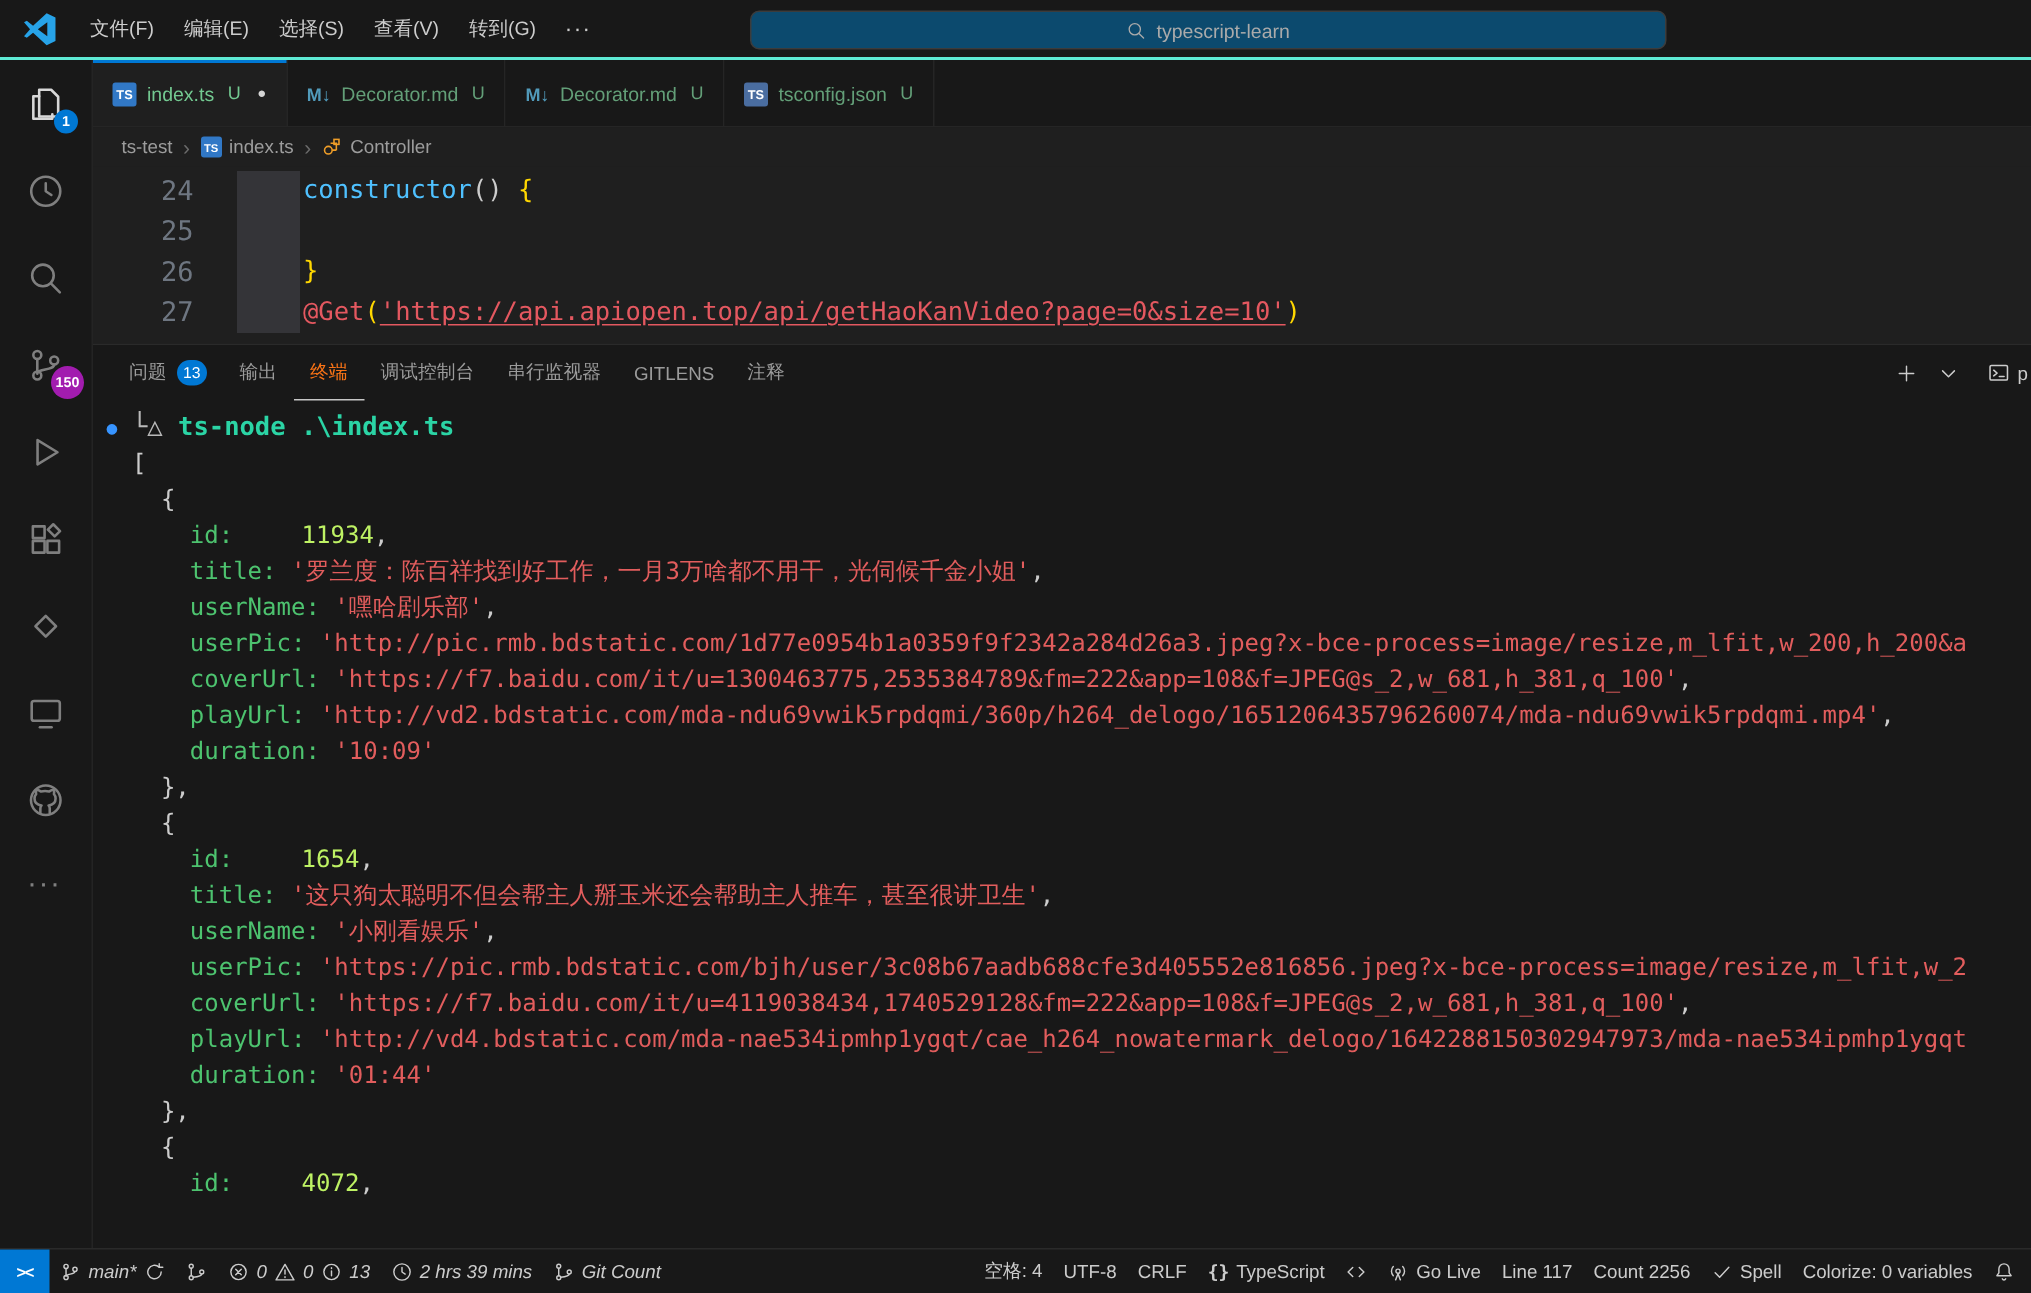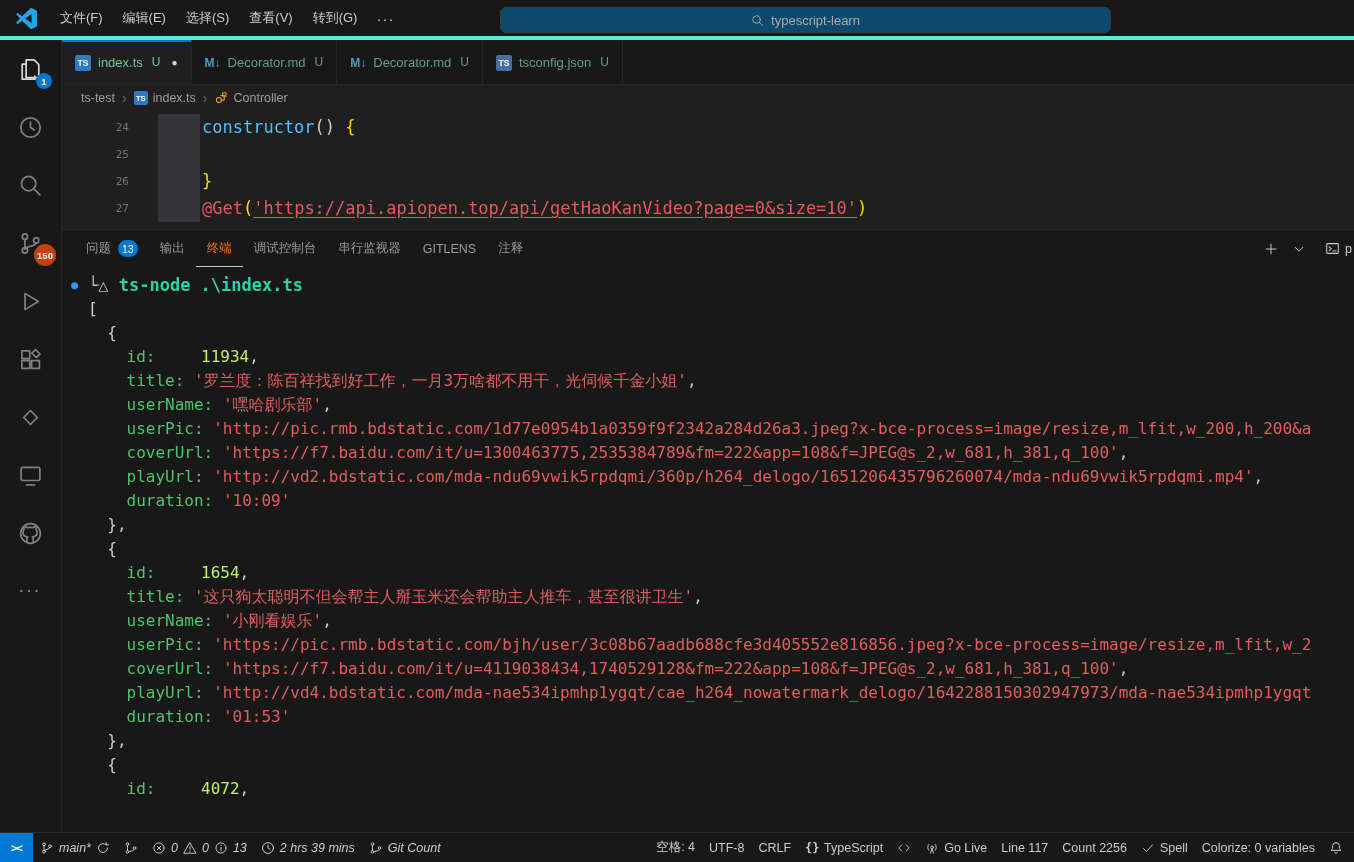--- a/index.html
+++ b/index.html
@@ -1,39 +1,39 @@
 <!DOCTYPE html>
 <html><head>
 <meta charset="utf-8">
 <style>
   html,body{margin:0;padding:0;}
   body{width:1354px;height:862px;overflow:hidden;background:#1f1f1f;font-family:"Liberation Sans",sans-serif;}
   .window{width:1354px;height:862px;display:flex;flex-direction:column;color:#cccccc;background:#1f1f1f;position:relative;overflow:hidden;}
 
   
-  .titlebar{flex:0 0 40px;background:#181818;border-bottom:4px solid #5eead4;display:flex;align-items:center;position:relative;box-sizing:border-box;}
+  .titlebar{flex:0 0 40px;background:#181818;border-bottom:2px solid #5eead4;display:flex;align-items:center;position:relative;box-sizing:border-box;}
   .logo{width:23px;height:23px;margin:0 13px 0 15px;display:inline-flex;}
   .logo svg{width:100%;height:100%;}
   .menubar{display:flex;align-items:center;gap:2px;}
   .menu-item{font-size:13px;color:#cccccc;padding:5px 9px;border-radius:5px;white-space:nowrap;}
   .more-menus{font-size:15px;padding:2px 10px;color:#cccccc;letter-spacing:1px;}
   .command-center{position:absolute;left:500px;top:7px;width:611px;height:26px;background:#0c4a6e;border:1px solid #3c3c3c;border-radius:6px;display:flex;align-items:center;justify-content:center;gap:7px;color:#aaaaaa;font-size:13px;box-sizing:border-box;}
   .command-center .icon{width:13px;height:13px;display:inline-flex;}
 
   
   .main{flex:1;display:flex;min-height:0;}
   .activitybar{flex:0 0 62px;background:#181818;display:flex;flex-direction:column;align-items:center;border-right:1px solid #242424;box-sizing:border-box;}
   .ab-bottom{margin-top:auto;}
   .act-item{width:61px;height:58px;display:flex;align-items:center;justify-content:center;color:#7f7f7f;position:relative;}
   .act-item.active{color:#d7d7d7;}
   .act-item .icon{width:25px;height:25px;display:inline-flex;}
   .act-item .icon svg{width:100%;height:100%;}
   .act-item .txt-ic{font-size:20px;letter-spacing:1px;line-height:1;}
   .act-badge{position:absolute;right:9px;bottom:9px;background:#0078d4;color:#fff;border-radius:50%;min-width:16px;height:16px;padding:0 1px;font-size:9.5px;display:flex;align-items:center;justify-content:center;font-weight:bold;box-sizing:border-box;}
-  .act-badge.scm{min-width:22px;height:22px;border-radius:11px;background:#c2410c;right:5px;bottom:6px;}
+  .act-badge.scm{min-width:22px;height:22px;border-radius:11px;background:#a21caf;right:5px;bottom:6px;}
   .act-badge.profile{min-width:17px;height:17px;font-size:8.5px;right:6px;bottom:4px;}
 
   .content{flex:1;display:flex;flex-direction:column;min-width:0;}
 
   
   .tabbar{flex:0 0 45px;background:#181818;display:flex;border-bottom:1px solid #252525;box-sizing:border-box;}
   .tab{display:flex;align-items:center;gap:7px;padding:0 13px;font-size:13px;background:#181818;color:#9d9d9d;border-right:1px solid #252525;position:relative;white-space:nowrap;}
   .tab.active{background:#1f1f1f;color:#d7d7d7;}
   .tab.active::before{content:"";position:absolute;left:0;top:0;right:0;height:2px;background:#0078d4;}
   .tab-label{color:#73c991;}
@@ -50,21 +50,21 @@
   .bc-item{display:flex;align-items:center;gap:5px;padding:0 2px;}
   .bc-sep{color:#6b6b6b;font-size:14px;margin:0 2px;}
   .bc-item .icon{width:14px;height:14px;display:inline-flex;}
   .breadcrumbs .ts-sq{width:14px;height:14px;font-size:7.5px;}
   .bc-item .icon svg{width:100%;height:100%;}
 
   
   .editor{flex:0 0 118px;background:#1f1f1f;font-family:"DejaVu Sans Mono",monospace;font-size:17px;position:relative;padding-top:3px;overflow:hidden;box-sizing:border-box;}
   .indent-band{position:absolute;left:96px;top:3px;width:42px;height:108px;background:#343438;}
   .code-line{height:27px;line-height:27px;display:flex;position:relative;}
-  .gutter{flex:0 0 92px;text-align:right;padding-right:25px;color:#6e7681;font-size:11px;box-sizing:border-box;}
+  .gutter{flex:0 0 92px;text-align:right;padding-right:25px;color:#6e7681;font-size:18px;box-sizing:border-box;}
   .code-text{white-space:pre;padding-left:48px;}
   .e-kw{color:#4fc1ff;}
   .e-punct{color:#cccccc;}
   .e-brace{color:#ffd700;}
   .e-dec{color:#e45860;}
   .e-str{color:#e45860;text-decoration:underline;text-underline-offset:3px;}
 
   
   .panel{flex:1;background:#181818;border-top:1px solid #2a2a2a;display:flex;flex-direction:column;min-height:0;box-sizing:border-box;}
   .panel-tabs{flex:0 0 37px;display:flex;align-items:center;padding-left:13px;position:relative;}
@@ -353,21 +353,21 @@
               <div class="t-line"><span class="t-punct">    </span><span class="t-key">playUrl:</span><span class="t-punct"> </span><span class="t-str">'http://vd2.bdstatic.com/mda-ndu69vwik5rpdqmi/360p/h264_delogo/1651206435796260074/mda-ndu69vwik5rpdqmi.mp4'</span><span class="t-punct">,</span></div>
               <div class="t-line"><span class="t-punct">    </span><span class="t-key">duration:</span><span class="t-punct"> </span><span class="t-str">'10:09'</span></div>
               <div class="t-line"><span class="t-punct">  },</span></div>
               <div class="t-line"><span class="t-punct">  {</span></div>
               <div class="t-line"><span class="t-punct">    </span><span class="t-key">id:</span><span class="t-punct"> </span><span class="t-num">1654</span><span class="t-punct">,</span></div>
               <div class="t-line"><span class="t-punct">    </span><span class="t-key">title:</span><span class="t-punct"> </span><span class="t-str">'这只狗太聪明不但会帮主人掰玉米还会帮助主人推车，甚至很讲卫生'</span><span class="t-punct">,</span></div>
               <div class="t-line"><span class="t-punct">    </span><span class="t-key">userName:</span><span class="t-punct"> </span><span class="t-str">'小刚看娱乐'</span><span class="t-punct">,</span></div>
               <div class="t-line"><span class="t-punct">    </span><span class="t-key">userPic:</span><span class="t-punct"> </span><span class="t-str">'https://pic.rmb.bdstatic.com/bjh/user/3c08b67aadb688cfe3d405552e816856.jpeg?x-bce-process=image/resize,m_lfit,w_2</span></div>
               <div class="t-line"><span class="t-punct">    </span><span class="t-key">coverUrl:</span><span class="t-punct"> </span><span class="t-str">'https://f7.baidu.com/it/u=4119038434,1740529128&amp;fm=222&amp;app=108&amp;f=JPEG@s_2,w_681,h_381,q_100'</span><span class="t-punct">,</span></div>
               <div class="t-line"><span class="t-punct">    </span><span class="t-key">playUrl:</span><span class="t-punct"> </span><span class="t-str">'http://vd4.bdstatic.com/mda-nae534ipmhp1ygqt/cae_h264_nowatermark_delogo/1642288150302947973/mda-nae534ipmhp1ygqt</span></div>
-              <div class="t-line"><span class="t-punct">    </span><span class="t-key">duration:</span><span class="t-punct"> </span><span class="t-str">'01:53'</span></div>
+              <div class="t-line"><span class="t-punct">    </span><span class="t-key">duration:</span><span class="t-punct"> </span><span class="t-str">'01:44'</span></div>
               <div class="t-line"><span class="t-punct">  },</span></div>
               <div class="t-line"><span class="t-punct">  {</span></div>
               <div class="t-line"><span class="t-punct">    </span><span class="t-key">id:</span><span class="t-punct"> </span><span class="t-num">4072</span><span class="t-punct">,</span></div>
             </div>
         </div>
       </div>
     </div>
   </div>
 
   <div class="statusbar">

